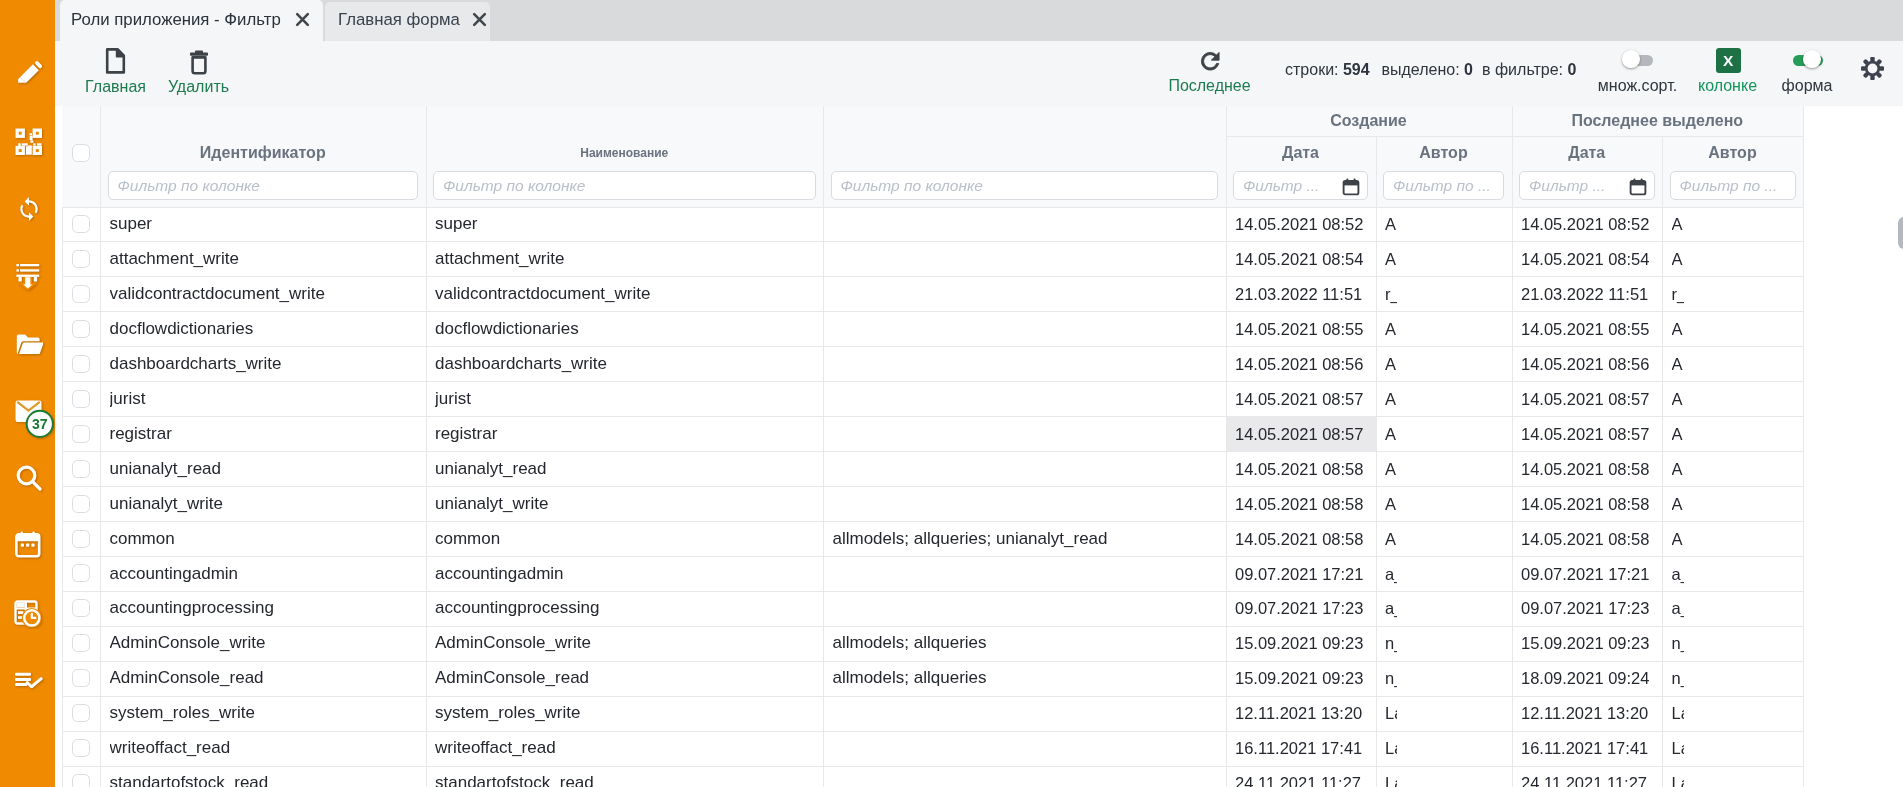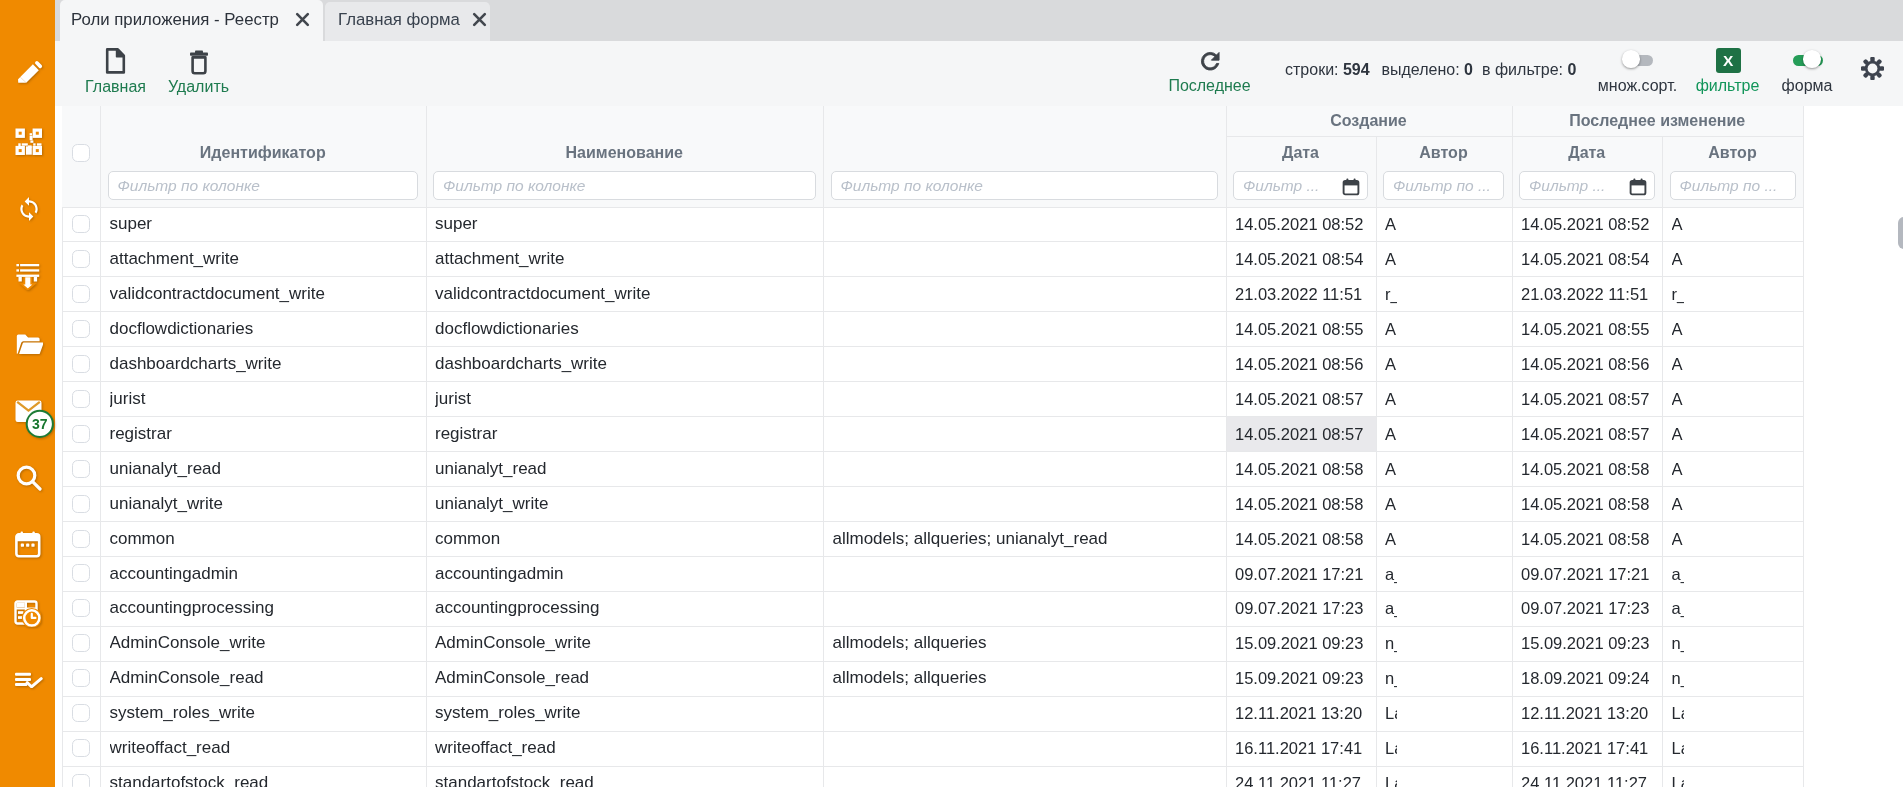--- a/index.html
+++ b/index.html
@@ -89,21 +89,21 @@
     </svg>
 <svg class="abs sicon" style="left:14px;top:671.5px" width="29" height="16" viewBox="0 0 29 16">
       <rect x="1" y="0.8" width="16" height="3" rx="1" fill="#fff"></rect>
       <rect x="1" y="5.9" width="16" height="3" rx="1" fill="#fff"></rect>
       <rect x="1" y="11" width="12.4" height="3" rx="1" fill="#fff"></rect>
       <path d="M13.2 10.6 L17.5 14.8 L27.2 6.6" stroke="#fff" stroke-width="3" fill="none" stroke-linecap="round" stroke-linejoin="round"></path>
     </svg>
 <div class="abs" style="left:55px;top:0;width:1848px;height:41px;background:#d9dadc"></div>
 <div class="abs" style="left:59.5px;top:0px;width:263px;height:41px;background:#f5f6f7;border-radius:5px 5px 0 0"></div>
 <div class="abs" style="left:325px;top:2px;width:165px;height:39px;background:#e8e9eb;border-radius:5px 5px 0 0"></div>
-<div class="abs" style="left:71px;top:10px;font-size:16.8px;color:#2c323b">Роли приложения - Реестр</div>
+<div class="abs" style="left:71px;top:10px;font-size:16.8px;color:#2c323b">Роли приложения - Фильтр</div>
 <div class="abs" style="left:338px;top:10px;font-size:16.8px;color:#39424e">Главная форма</div>
 <div class="abs" style="left:294.5px;top:11.5px"><svg width="15" height="15" viewBox="0 0 15 15">
         <path d="M2.2 2.2 L12.8 12.8 M12.8 2.2 L2.2 12.8" stroke="#42474e" stroke-width="2.6" stroke-linecap="round"></path>
       </svg></div>
 <div class="abs" style="left:472px;top:11.5px"><svg width="15" height="15" viewBox="0 0 15 15">
         <path d="M2.2 2.2 L12.8 12.8 M12.8 2.2 L2.2 12.8" stroke="#42474e" stroke-width="2.6" stroke-linecap="round"></path>
       </svg></div>
 <div class="abs" style="left:55px;top:41px;width:1848px;height:65px;background:#f5f6f7"></div>
 <svg class="abs" style="left:105.3px;top:48.4px" width="21" height="26" viewBox="0 0 21 26">
       <path d="M2.2 1.4 h10.6 l6 6.2 v16.8 h-16.6 z" fill="none" stroke="#3d4248" stroke-width="2.6" stroke-linejoin="round"></path>
@@ -121,21 +121,21 @@
     </svg>
 <div class="abs" style="left:1151px;top:77px;width:117px;text-align:center;font-size:16px;color:#1e7b4f">Последнее</div>
 <div class="abs" style="left:1285px;top:61px;font-size:16px;color:#2e353f">строки: <b>594</b></div>
 <div class="abs" style="left:1381.5px;top:61px;font-size:16px;color:#2e353f">выделено: <b>0</b></div>
 <div class="abs" style="left:1482px;top:61px;font-size:16px;color:#2e353f">в фильтре: <b>0</b></div>
 <div class="abs" style="left:1622.5px;top:54.5px;width:30px;height:11px;border-radius:5.5px;background:#b4b8be"></div>
 <div class="abs" style="left:1622px;top:50.4px;width:17.6px;height:17.6px;border-radius:50%;background:#fff;box-shadow:0 1px 2.5px rgba(0,0,0,.4)"></div>
 <div class="abs" style="left:1579px;top:77px;width:117px;text-align:center;font-size:16px;color:#2e353f">множ.сорт.</div>
 <div class="abs" style="left:1715.5px;top:48px;width:25.5px;height:25px;border-radius:3px;background:#1e7145"></div>
 <div class="abs" style="left:1715.5px;top:52px;width:25.5px;text-align:center;font-size:15.5px;font-weight:bold;color:#fff">X</div>
-<div class="abs" style="left:1669px;top:77px;width:117px;text-align:center;font-size:16px;color:#12955a">фильтре</div>
+<div class="abs" style="left:1669px;top:77px;width:117px;text-align:center;font-size:16px;color:#12955a">колонке</div>
 <div class="abs" style="left:1792.5px;top:54.5px;width:30px;height:11px;border-radius:5.5px;background:#259d58"></div>
 <div class="abs" style="left:1803px;top:50.4px;width:17.6px;height:17.6px;border-radius:50%;background:#fff;box-shadow:0 1px 2.5px rgba(0,0,0,.4)"></div>
 <div class="abs" style="left:1748.5px;top:77px;width:117px;text-align:center;font-size:16px;color:#2e353f">форма</div>
 <svg class="abs" style="left:1861px;top:57px" width="23" height="23" viewBox="0 0 22 22">
       <g fill="#3d434e">
         <rect x="8.9" y="-0.3" width="4.2" height="5" rx="1.5" transform="rotate(0 11 11)"></rect>
         <rect x="8.9" y="-0.3" width="4.2" height="5" rx="1.5" transform="rotate(45 11 11)"></rect>
         <rect x="8.9" y="-0.3" width="4.2" height="5" rx="1.5" transform="rotate(90 11 11)"></rect>
         <rect x="8.9" y="-0.3" width="4.2" height="5" rx="1.5" transform="rotate(135 11 11)"></rect>
         <rect x="8.9" y="-0.3" width="4.2" height="5" rx="1.5" transform="rotate(180 11 11)"></rect>
@@ -152,23 +152,23 @@
 <div class="abs" style="left:425.5px;top:106px;width:1px;height:681px;background:#e7e8ea"></div>
 <div class="abs" style="left:823px;top:106px;width:1px;height:681px;background:#e7e8ea"></div>
 <div class="abs" style="left:1225.5px;top:106px;width:1px;height:681px;background:#e7e8ea"></div>
 <div class="abs" style="left:1375.5px;top:136px;width:1px;height:651px;background:#e7e8ea"></div>
 <div class="abs" style="left:1511.5px;top:106px;width:1px;height:681px;background:#e7e8ea"></div>
 <div class="abs" style="left:1662px;top:136px;width:1px;height:651px;background:#e7e8ea"></div>
 <div class="abs" style="left:1803px;top:106px;width:1px;height:681px;background:#e7e8ea"></div>
 <div class="abs" style="left:1225.5px;top:136px;width:577.5px;height:1px;background:#e7e8ea"></div>
 <div class="abs" style="left:61.5px;top:206.5px;width:1741.5px;height:1px;background:#e7e8ea"></div>
 <div class="abs" style="left:100px;top:143px;width:325.5px;text-align:center;font-size:16px;font-weight:bold;color:#69737f;line-height:20px">Идентификатор</div>
-<div class="abs" style="left:425.5px;top:143px;width:397.5px;text-align:center;font-size:16px;font-weight:bold;color:#69737f;line-height:20px">Наименование</div>
+<div class="abs" style="left:425.5px;top:143px;width:397.5px;text-align:center;font-size:12px;font-weight:bold;color:#69737f;line-height:20px">Наименование</div>
 <div class="abs" style="left:1225.5px;top:111px;width:286.0px;text-align:center;font-size:16px;font-weight:bold;color:#69737f;line-height:20px">Создание</div>
-<div class="abs" style="left:1511.5px;top:111px;width:291.5px;text-align:center;font-size:16px;font-weight:bold;color:#69737f;line-height:20px">Последнее изменение</div>
+<div class="abs" style="left:1511.5px;top:111px;width:291.5px;text-align:center;font-size:16px;font-weight:bold;color:#69737f;line-height:20px">Последнее выделено</div>
 <div class="abs" style="left:1225.5px;top:143px;width:150.0px;text-align:center;font-size:16px;font-weight:bold;color:#69737f;line-height:20px">Дата</div>
 <div class="abs" style="left:1375.5px;top:143px;width:136.0px;text-align:center;font-size:16px;font-weight:bold;color:#69737f;line-height:20px">Автор</div>
 <div class="abs" style="left:1511.5px;top:143px;width:150.5px;text-align:center;font-size:16px;font-weight:bold;color:#69737f;line-height:20px">Дата</div>
 <div class="abs" style="left:1662px;top:143px;width:141px;text-align:center;font-size:16px;font-weight:bold;color:#69737f;line-height:20px">Автор</div>
 <div class="abs" style="left:71.5px;top:144px;width:18px;height:18px;border:1.2px solid #d9dde3;border-radius:5.5px;background:#fff"></div>
 <div class="abs" style="left:107.5px;top:171px;width:310.5px;height:29px;background:#fff;border:1px solid #d8dbdf;border-radius:5px;overflow:hidden">
       <span style="position:absolute;left:9px;top:4.5px;font-style:italic;font-size:15.5px;color:#b9c0ca;white-space:nowrap">Фильтр по колонке</span>
     </div>
 <div class="abs" style="left:433.0px;top:171px;width:382.5px;height:29px;background:#fff;border:1px solid #d8dbdf;border-radius:5px;overflow:hidden">
       <span style="position:absolute;left:9px;top:4.5px;font-style:italic;font-size:15.5px;color:#b9c0ca;white-space:nowrap">Фильтр по колонке</span>

